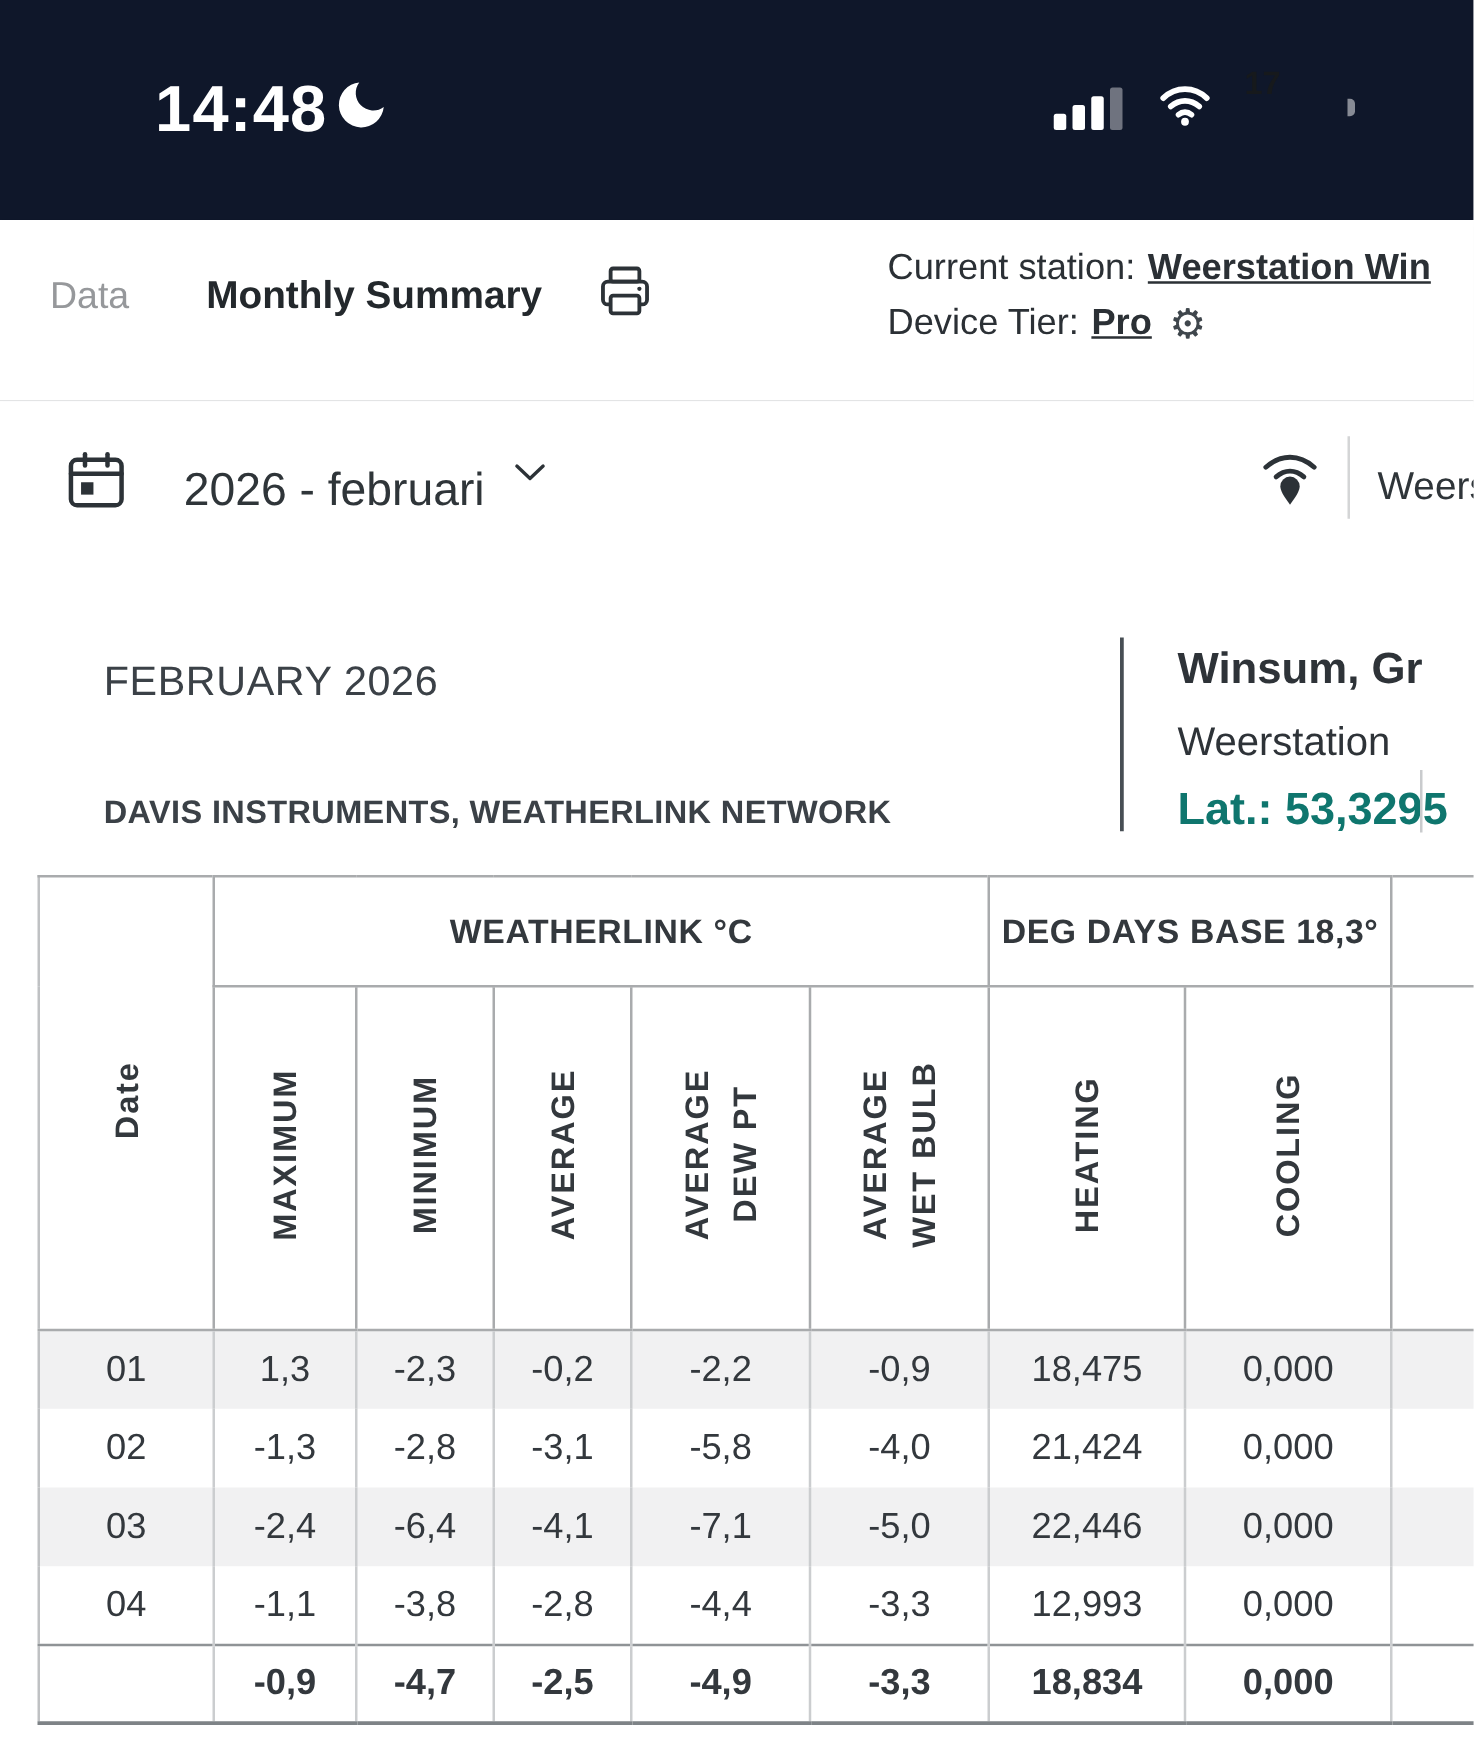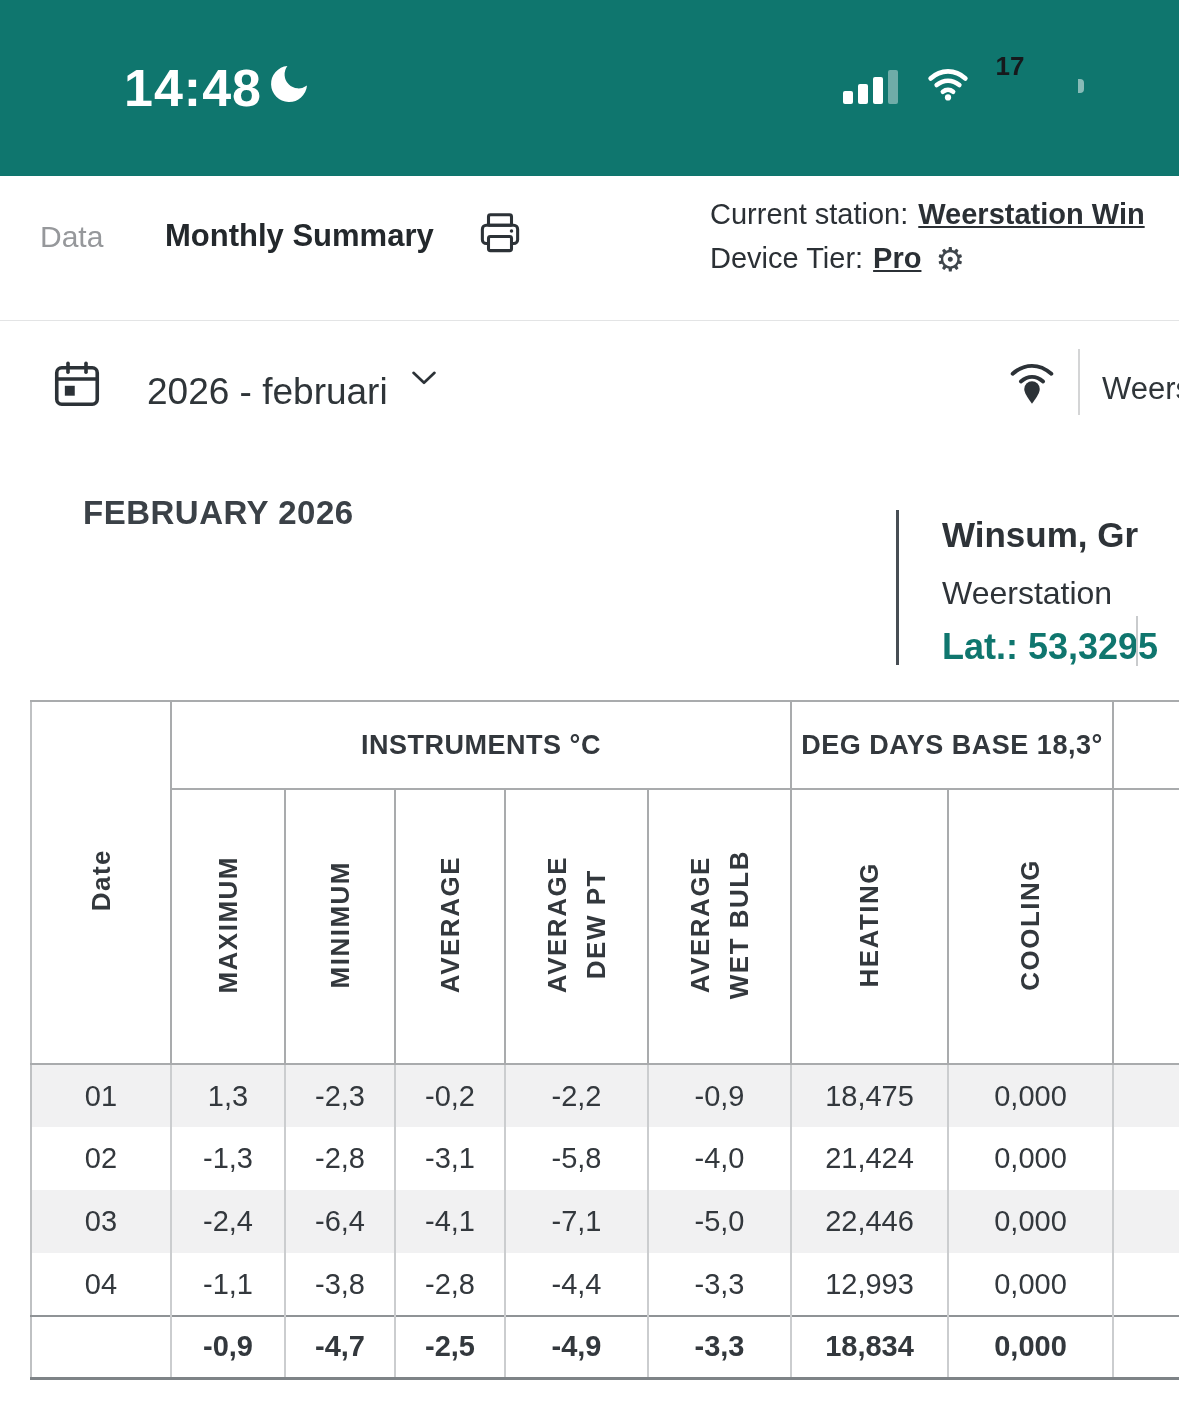--- a/index.html
+++ b/index.html
@@ -1,21 +1,21 @@
 <!DOCTYPE html>
 <html><head>
 <meta charset="utf-8">
 <style>
   * { margin:0; padding:0; box-sizing:border-box; }
   html,body { background:#ffffff; }
   body { font-family:"Liberation Sans", sans-serif; color:#3a4045; }
   .screen { position:relative; width:1179px; height:1403px; overflow:hidden; background:#fff; }
 
   
-  .statusbar { position:absolute; top:0; left:0; width:1179px; height:176px; background:#0f766e; }
+  .statusbar { position:absolute; top:0; left:0; width:1179px; height:176px; background:#0f172a; }
   .time { position:absolute; left:124px; top:58px; font-size:52px; font-weight:700; color:#fff; letter-spacing:1px; }
   .moon { position:absolute; left:265px; top:60px; width:48px; height:48px; }
   .signal { position:absolute; left:843px; top:70px; display:flex; align-items:flex-end; gap:5px; height:34px; }
   .signal i { display:block; width:10px; border-radius:2px; background:#fff; }
   .signal i:nth-child(1){ height:13px; }
   .signal i:nth-child(2){ height:20px; }
   .signal i:nth-child(3){ height:27px; }
   .signal i:nth-child(4){ height:34px; background:rgba(255,255,255,.4); }
   .wifi { position:absolute; left:920px; top:62px; }
   .battery { position:absolute; left:1000px; top:66px; width:76px; height:40px; }
@@ -38,21 +38,21 @@
   
   .toolbar { position:absolute; top:321px; left:0; width:1179px; height:150px; background:#fff; }
   .cal-icon { position:absolute; left:50px; top:36px; cursor:pointer; }
   .period { position:absolute; left:147px; top:50px; font-size:37px; color:#2f3539; cursor:pointer; }
   .chevron { position:absolute; left:410px; top:48px; cursor:pointer; }
   .wifipin { position:absolute; left:1003px; top:32px; cursor:pointer; }
   .tb-divider { position:absolute; left:1078px; top:28px; width:2px; height:66px; background:#d4d5d6; }
   .station-short { position:absolute; left:1102px; top:50px; font-size:31px; color:#2f3539; cursor:pointer; }
 
   
-  .month-title { position:absolute; left:83px; top:494px; font-size:33px; font-weight:700; color:#3b4147; letter-spacing:.5px; }
+  .month-title { position:absolute; left:83px; top:526px; font-size:33px; font-weight:400; color:#3b4147; letter-spacing:.5px; }
   .main-title { position:absolute; left:83px; top:566px; font-size:46px; font-weight:700; color:#3b4147; letter-spacing:.5px; }
   .subtitle { position:absolute; left:83px; top:634px; font-size:26px; font-weight:700; color:#3b4147; letter-spacing:.3px; }
   .title-divider { position:absolute; left:896px; top:510px; width:3px; height:155px; background:#474e54; }
   .location { position:absolute; left:942px; top:515px; font-size:35px; font-weight:700; color:#2e3338; white-space:nowrap; }
   .station-name { position:absolute; left:942px; top:575px; font-size:32px; font-weight:400; color:#2e3338; white-space:nowrap; }
   .lat-line { position:absolute; left:942px; top:626px; font-size:36px; font-weight:700; color:#0f766e; white-space:nowrap; }
   .lat-line .lbl { margin-right:10px; }
   .lat-divider { position:absolute; left:1136px; top:616px; width:2px; height:50px; background:#c9cbcd; }
 
   
@@ -149,20 +149,21 @@
         <path d="M4 8.6 C 9 4.2, 15 4.2, 20 8.6"></path>
         <path d="M7.4 11.8 C 10.3 9.3, 13.7 9.3, 16.6 11.8"></path>
         <path d="M12 21 c -2.1 -2.9 -3.2 -4.6 -3.2 -6.1 a 3.2 3.2 0 1 1 6.4 0 c 0 1.5 -1.1 3.2 -3.2 6.1 z" fill="#2c3237" stroke="none"></path>
       </svg>
     </span>
     <span class="tb-divider"></span>
     <span class="station-short">Weers</span>
   </div>
 
   <div class="month-title">FEBRUARY 2026</div>
+  <div class="subtitle">DAVIS INSTRUMENTS, WEATHERLINK NETWORK</div>
   <div class="title-divider"></div>
   <div class="location">Winsum, Gr</div>
   <div class="station-name">Weerstation</div>
   <div class="lat-line">
     <span class="lbl">Lat.:</span><span>53,3295</span>
   </div>
   <div class="lat-divider"></div>
 
   <table class="report-table">
     <colgroup>
@@ -174,21 +175,21 @@
         <col style="width:143px">
         <col style="width:157px">
         <col style="width:165px">
         <col style="width:170px">
     </colgroup>
     <tbody>
         <tr>
       <th class="date-head" rowspan="2">
         <span class="vlabel">Date</span>
       </th>
-      <th class="group-cell" colspan="5">INSTRUMENTS °C</th>
+      <th class="group-cell" colspan="5">WEATHERLINK °C</th>
       <th class="group-cell" colspan="2">DEG DAYS BASE 18,3°</th>
       <td class="cut-group"></td>
     </tr>
     <tr>
       <th class="colhead"><span class="vlabel">MAXIMUM</span></th>
       <th class="colhead"><span class="vlabel">MINIMUM</span></th>
       <th class="colhead"><span class="vlabel">AVERAGE</span></th>
       <th class="colhead"><span class="vlabel">AVERAGE
 DEW PT</span></th>
       <th class="colhead"><span class="vlabel">AVERAGE

